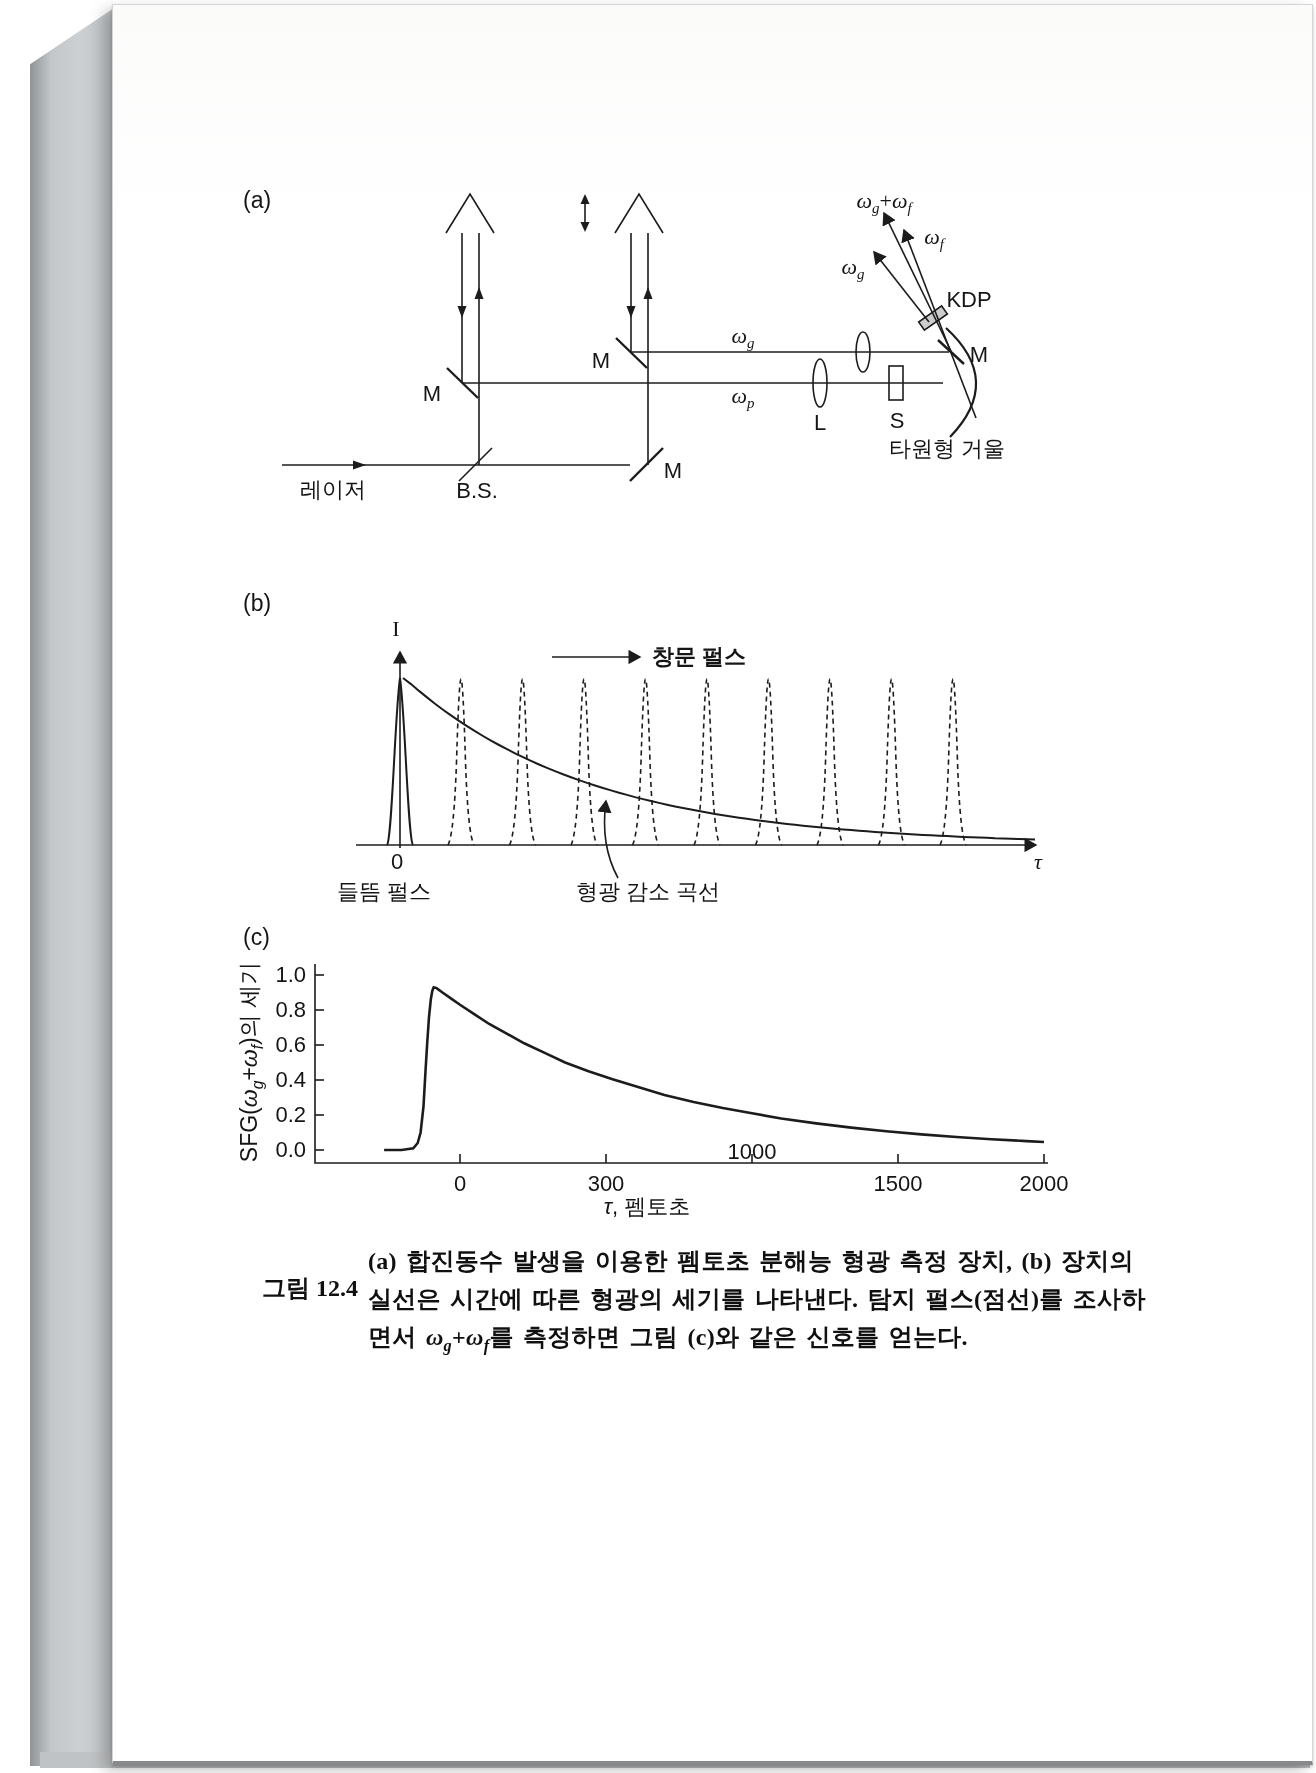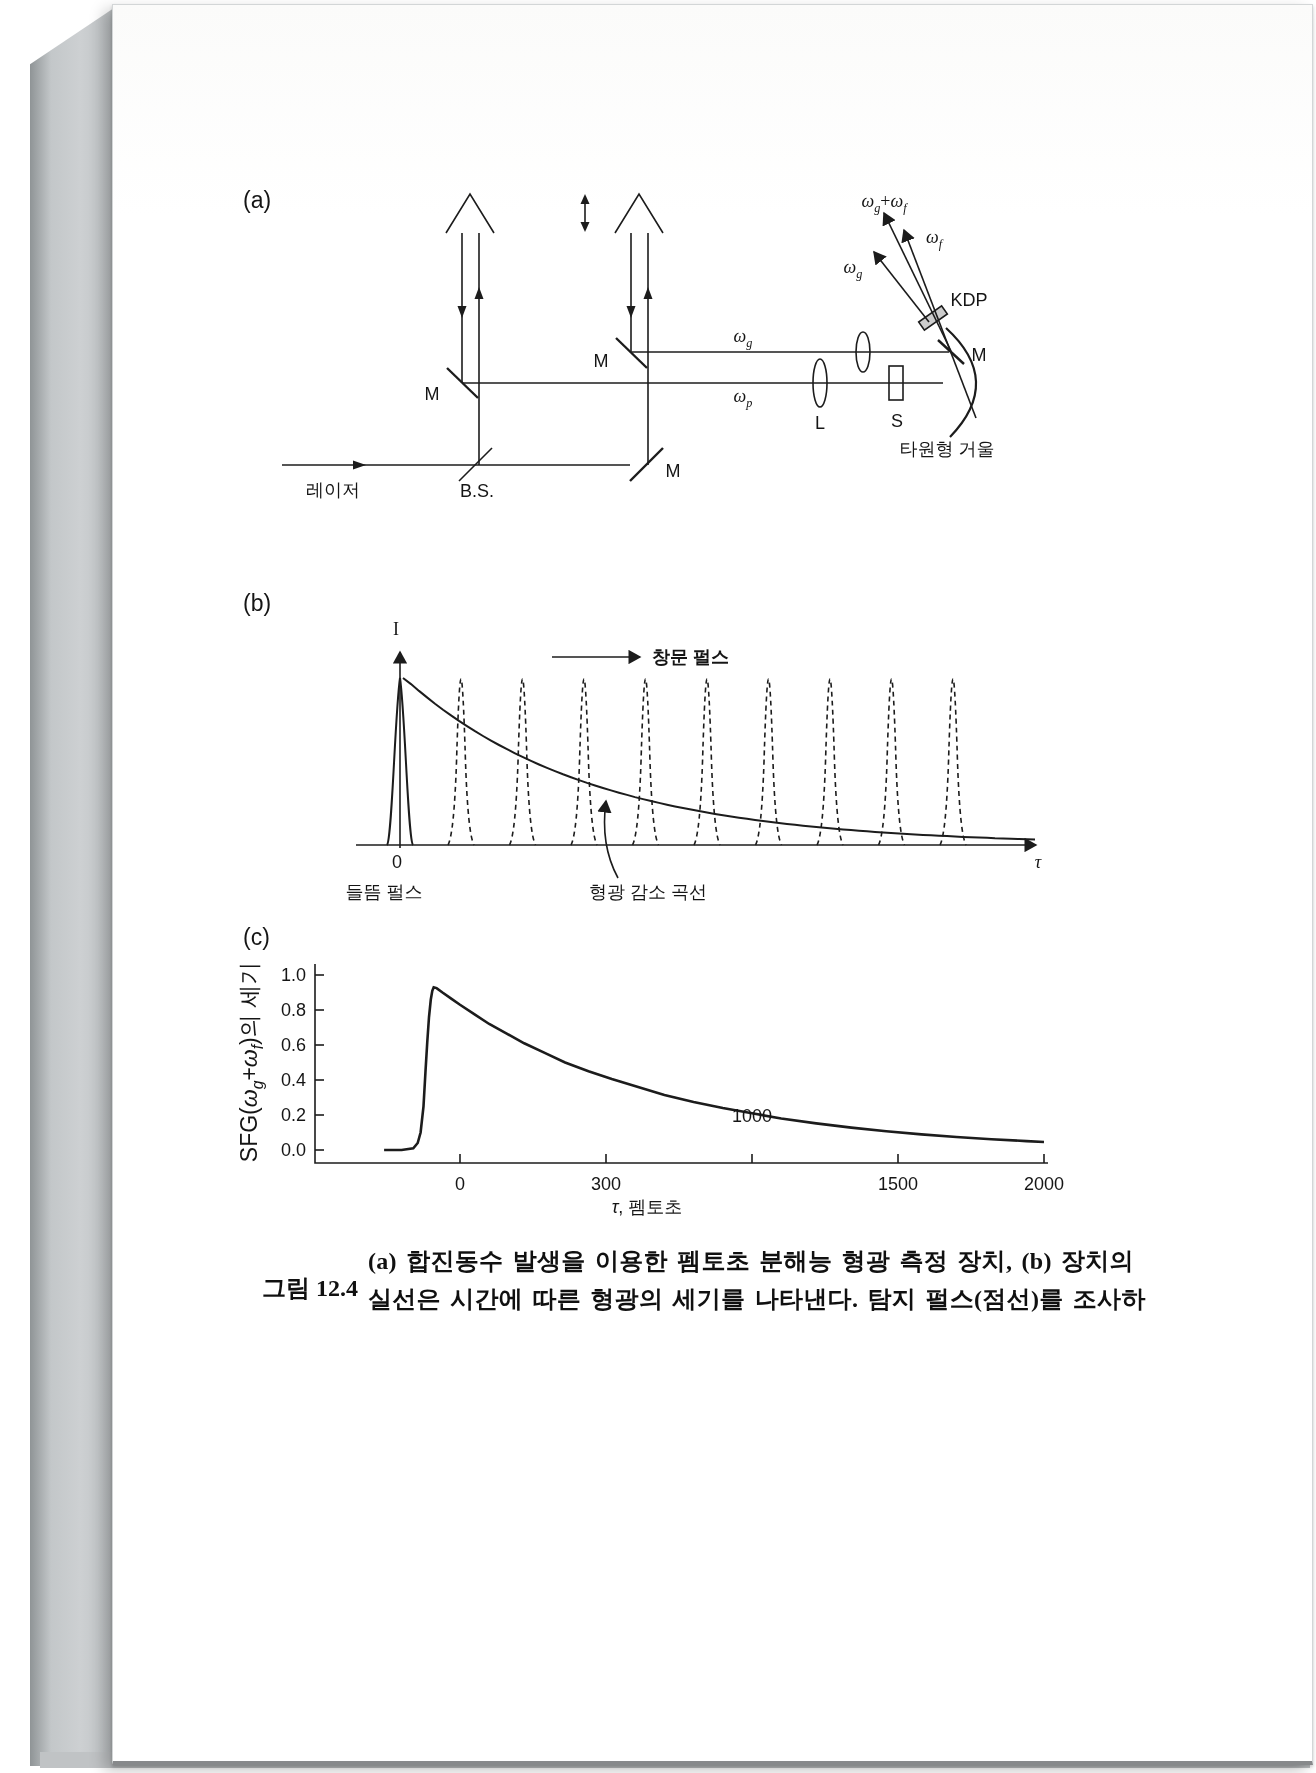--- a/index.html
+++ b/index.html
@@ -9,21 +9,21 @@
   .stack-left{position:absolute;left:30px;top:8px;width:84px;height:1758px;
     background:linear-gradient(90deg,#8f9496 0%,#c3c7c9 25%,#cdd0d2 60%,#bcc0c2 100%);
     clip-path:polygon(100% 0,100% 100%,0 100%,0 3.2%);}
   .stack-bottom{position:absolute;left:40px;top:1752px;width:1270px;height:16px;background:#c0c3c5;}
   .page-bg{position:absolute;left:112px;top:4px;width:1199px;height:1756px;
     background:linear-gradient(180deg,#fbfbfa,#ffffff 12%);
     border:1px solid #d3d6d7;border-bottom:4px solid #87898b;
     box-shadow:-8px 6px 14px rgba(0,0,0,.22),0 2px 3px rgba(0,0,0,.18);}
   .art{position:absolute;left:0;top:0;}
   
-  .L{position:absolute;font-size:18px;line-height:1;color:#151515;white-space:nowrap;
+  .L{position:absolute;font-size:22px;line-height:1;color:#151515;white-space:nowrap;
      transform:translate(-50%,-50%);}
   .tl{transform:none;font-size:23px;}
   .rt{transform:translate(-100%,-50%);}
   .lm{transform:translate(0,-50%);font-weight:bold;}
   .it{font-style:italic;}
   .ser{font-family:"Liberation Serif","DejaVu Serif",serif;}
   sub{font-size:0.68em;}
   .rot{transform:translate(-50%,-50%) rotate(-90deg);font-size:23px;}
   
   .caption{position:absolute;left:262px;top:1242px;width:830px;color:#101010;
@@ -157,25 +157,26 @@
   <div class="L tl" style="left:243px;top:926px">(c)</div>
   <div class="L rot" style="left:252px;top:1062px"><span>SFG(</span><span class="it">ω</span><sub class="it">g</sub><span>+</span><span class="it">ω</span><sub class="it">f</sub><span>)의 세기</span></div>
   <div class="L rt" style="left:306px;top:975px">1.0</div>
   <div class="L rt" style="left:306px;top:1010px">0.8</div>
   <div class="L rt" style="left:306px;top:1045px">0.6</div>
   <div class="L rt" style="left:306px;top:1080px">0.4</div>
   <div class="L rt" style="left:306px;top:1115px">0.2</div>
   <div class="L rt" style="left:306px;top:1150px">0.0</div>
   <div class="L" style="left:460px;top:1184px">0</div>
   <div class="L" style="left:606px;top:1184px">300</div>
-  <div class="L" style="left:752px;top:1116px">1000</div>
+  <div class="L" style="left:752px;top:1152px">1000</div>
   <div class="L" style="left:898px;top:1184px">1500</div>
   <div class="L" style="left:1044px;top:1184px">2000</div>
   <div class="L" style="left:647px;top:1207px"><span class="it">τ</span><span>, 펨토초</span></div>
 
   <div class="caption">
     <span class="cap-label">그림 12.4</span>
     <div class="cap-lines">
       <div class="cap-line"><span>(a) 합진동수 발생을 이용한 펨토초 분해능 형광 측정 장치, (b) 장치의</span></div>
       <div class="cap-line"><span>실선은 시간에 따른 형광의 세기를 나타낸다. 탐지 펄스(점선)를 조사하</span></div>
+      <div class="cap-line"><span>면서 </span><span class="it">ω</span><sub class="it">g</sub><span>+</span><span class="it">ω</span><sub class="it">f</sub><span>를 측정하면 그림 (c)와 같은 신호를 얻는다.</span></div>
     </div>
   </div>
 </div>
 
 </body></html>

